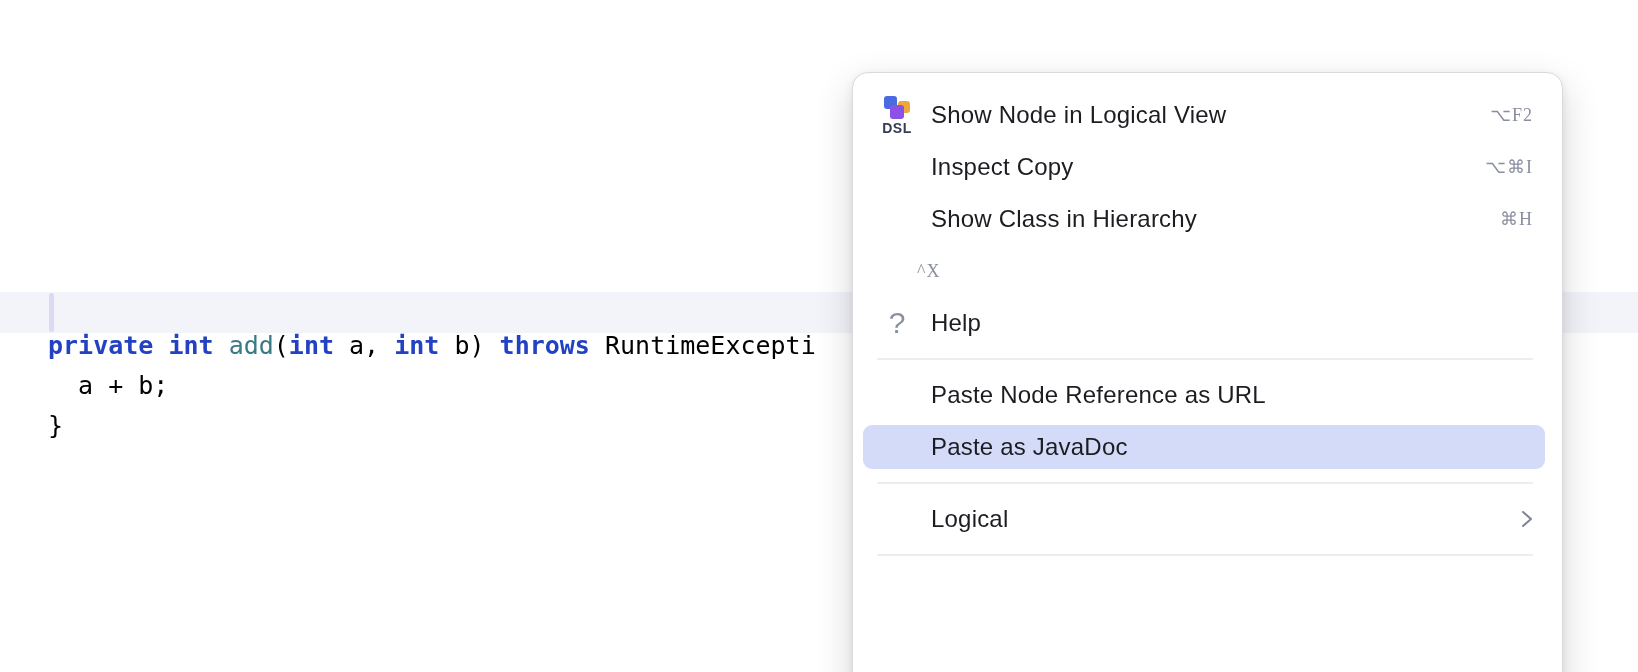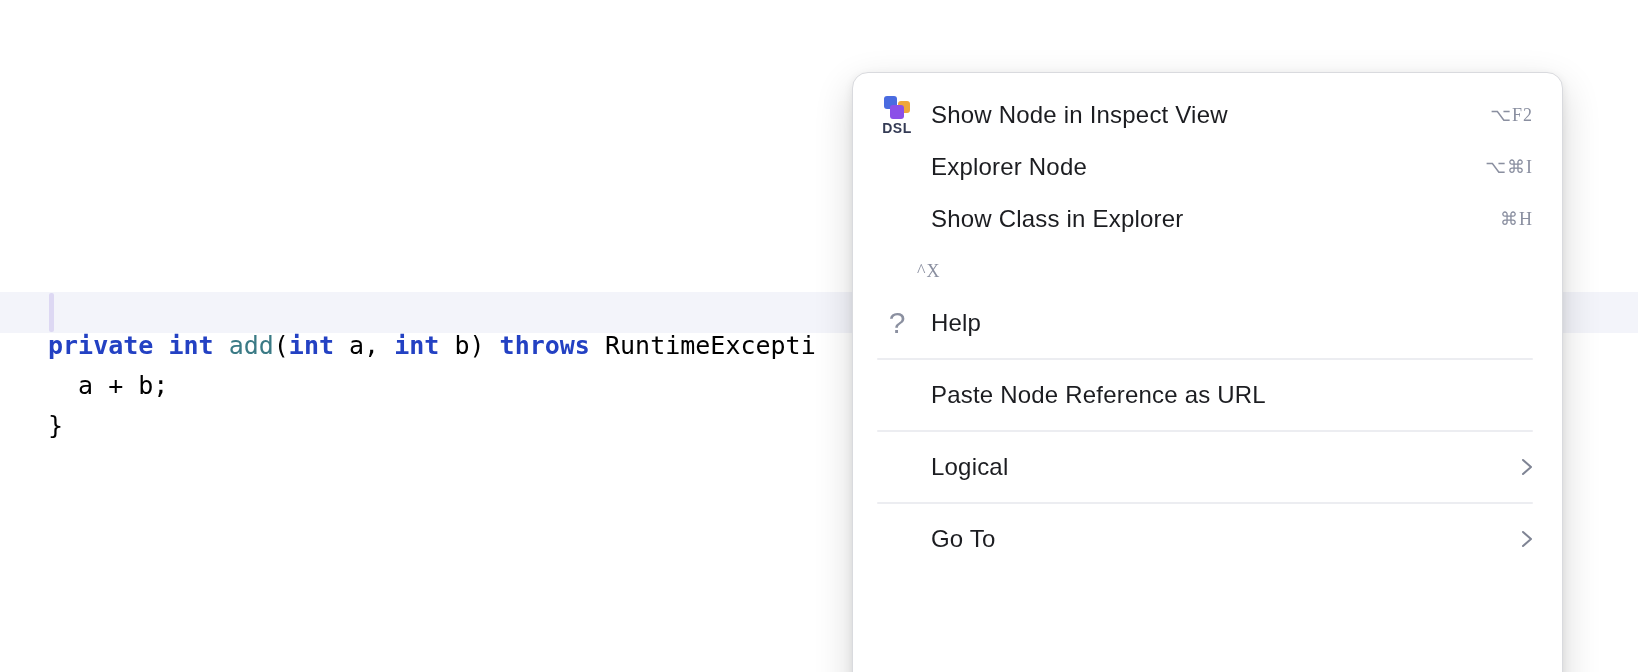--- a/index.html
+++ b/index.html
@@ -66,62 +66,57 @@
   <div class="menu" id="context-menu">
       <div class="menu-row">
         <div class="icon-cell">
           <div class="dsl">
             <div class="sq b"></div>
             <div class="sq o"></div>
             <div class="sq p"></div>
             <div class="t">DSL</div>
           </div>
         </div>
-        <span class="label">Show Node in Inspect View</span>
+        <span class="label">Show Node in Logical View</span>
         <span class="shortcut">⌥F2</span>
       </div>
       <div class="menu-row">
         <div class="icon-cell"></div>
-        <span class="label">Explorer Node</span>
+        <span class="label">Inspect Copy</span>
         <span class="shortcut">⌥⌘I</span>
       </div>
       <div class="menu-row">
         <div class="icon-cell"></div>
-        <span class="label">Show Class in Explorer</span>
+        <span class="label">Show Class in Hierarchy</span>
         <span class="shortcut">⌘H</span>
       </div>
       <div class="menu-row">
         <div class="icon-cell"></div>
         <span class="shortcut">^X</span>
       </div>
       <div class="menu-row">
         <div class="icon-cell">
           <span class="help-glyph">?</span>
         </div>
         <span class="label">Help</span>
       </div>
       <div class="separator"></div>
       <div class="menu-row">
         <div class="icon-cell"></div>
         <span class="label">Paste Node Reference as URL</span>
       </div>
+      <div class="menu-row selected">
+        <div class="icon-cell"></div>
+        <span class="label">Paste as JavaDoc</span>
+      </div>
       <div class="separator"></div>
       <div class="menu-row">
         <div class="icon-cell"></div>
         <span class="label">Logical</span>
         <span class="chevron">
           <svg width="12" height="20" viewBox="0 0 12 20">
             <polyline points="2,3 10,10 2,17" fill="none" stroke="var(--chev)" stroke-width="2" stroke-linecap="round" stroke-linejoin="round"></polyline>
           </svg>
         </span>
       </div>
       <div class="separator"></div>
-      <div class="menu-row">
-        <div class="icon-cell"></div>
-        <span class="label">Go To</span>
-        <span class="chevron">
-          <svg width="12" height="20" viewBox="0 0 12 20">
-            <polyline points="2,3 10,10 2,17" fill="none" stroke="var(--chev)" stroke-width="2" stroke-linecap="round" stroke-linejoin="round"></polyline>
-          </svg>
-        </span>
-      </div>
     </div>
 </div>
 
 </body></html>

